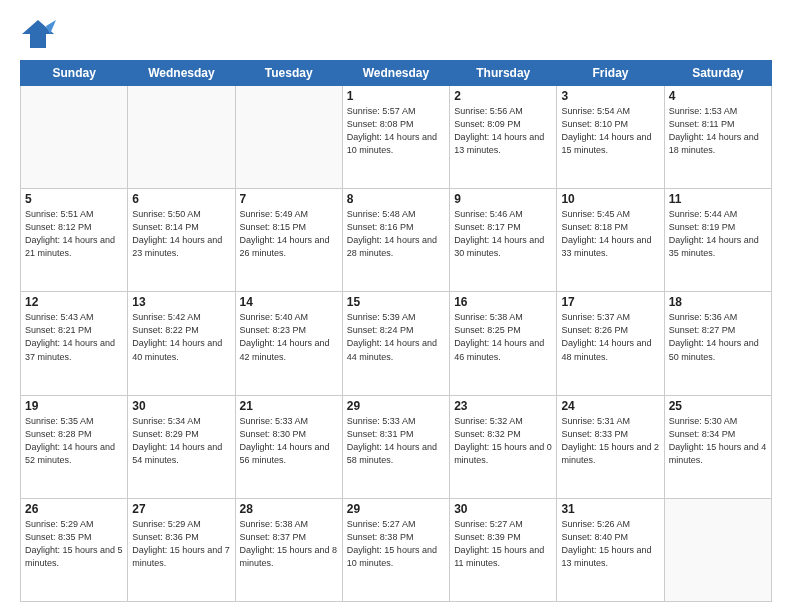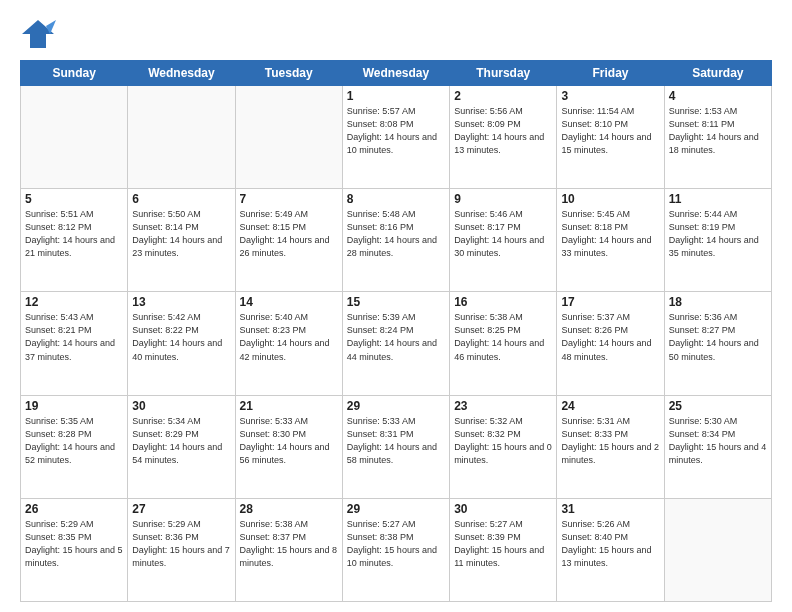--- a/index.html
+++ b/index.html
@@ -133,21 +133,21 @@
           </td>
           <td>
             <span class="day-num">2</span>
             <div class="day-info">Sunrise: 5:56 AM
 Sunset: 8:09 PM
 Daylight: 14 hours
 and 13 minutes.</div>
           </td>
           <td>
             <span class="day-num">3</span>
-            <div class="day-info">Sunrise: 11:54 AM
+            <div class="day-info">Sunrise: 5:54 AM
 Sunset: 8:10 PM
 Daylight: 14 hours
 and 15 minutes.</div>
           </td>
           <td>
             <span class="day-num">4</span>
             <div class="day-info">Sunrise: 1:53 AM
 Sunset: 8:11 PM
 Daylight: 14 hours
 and 18 minutes.</div>

